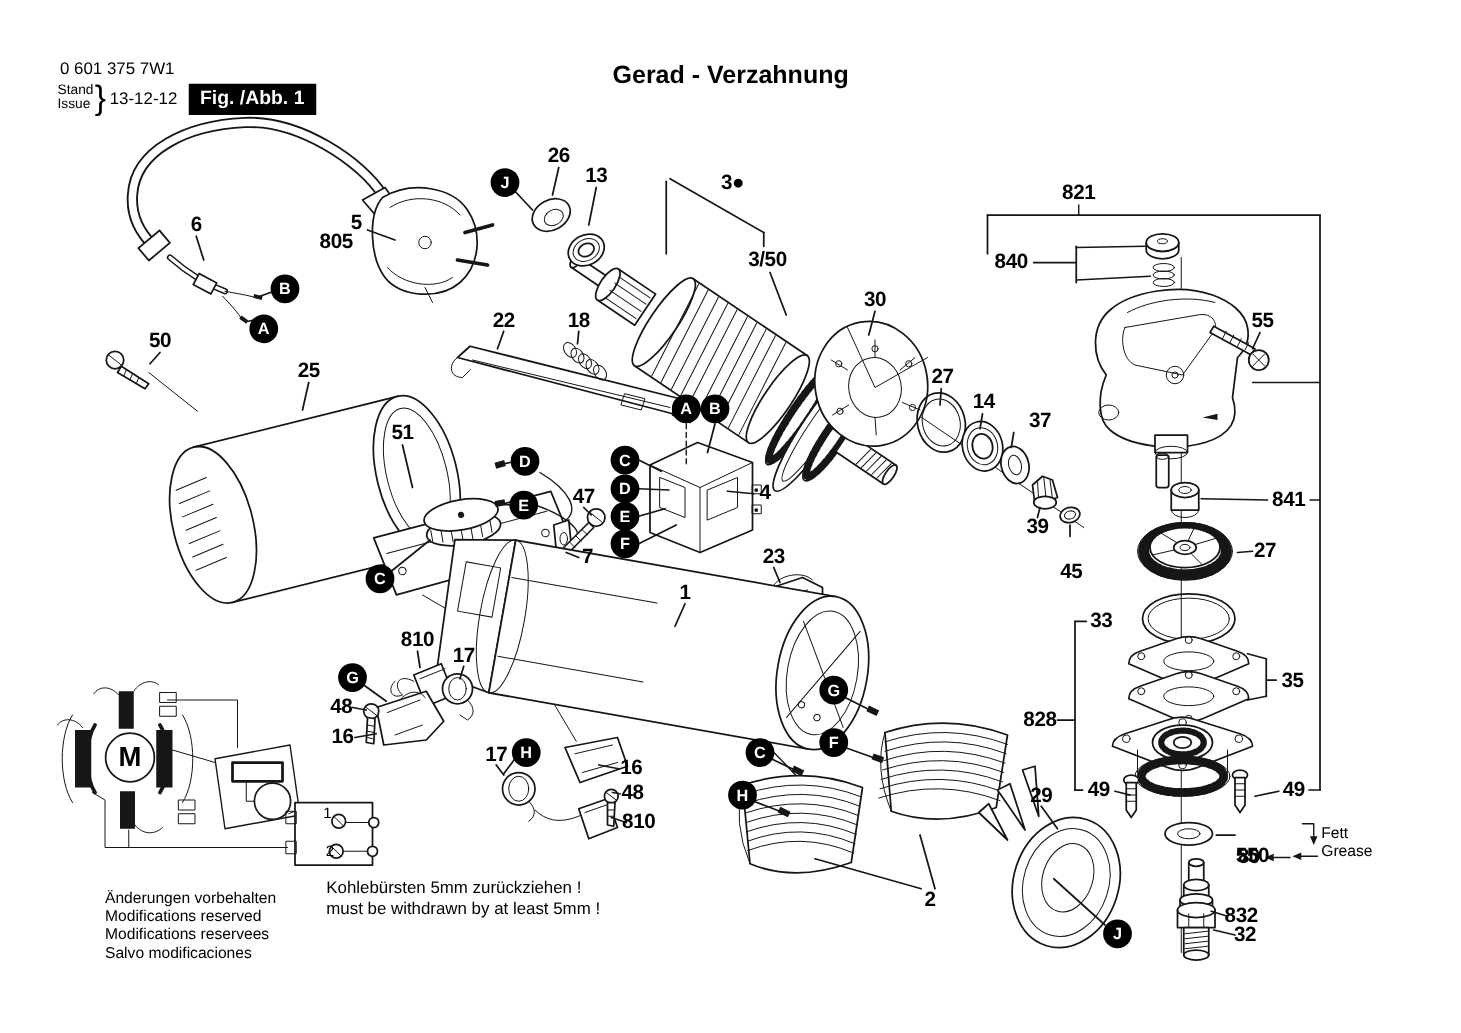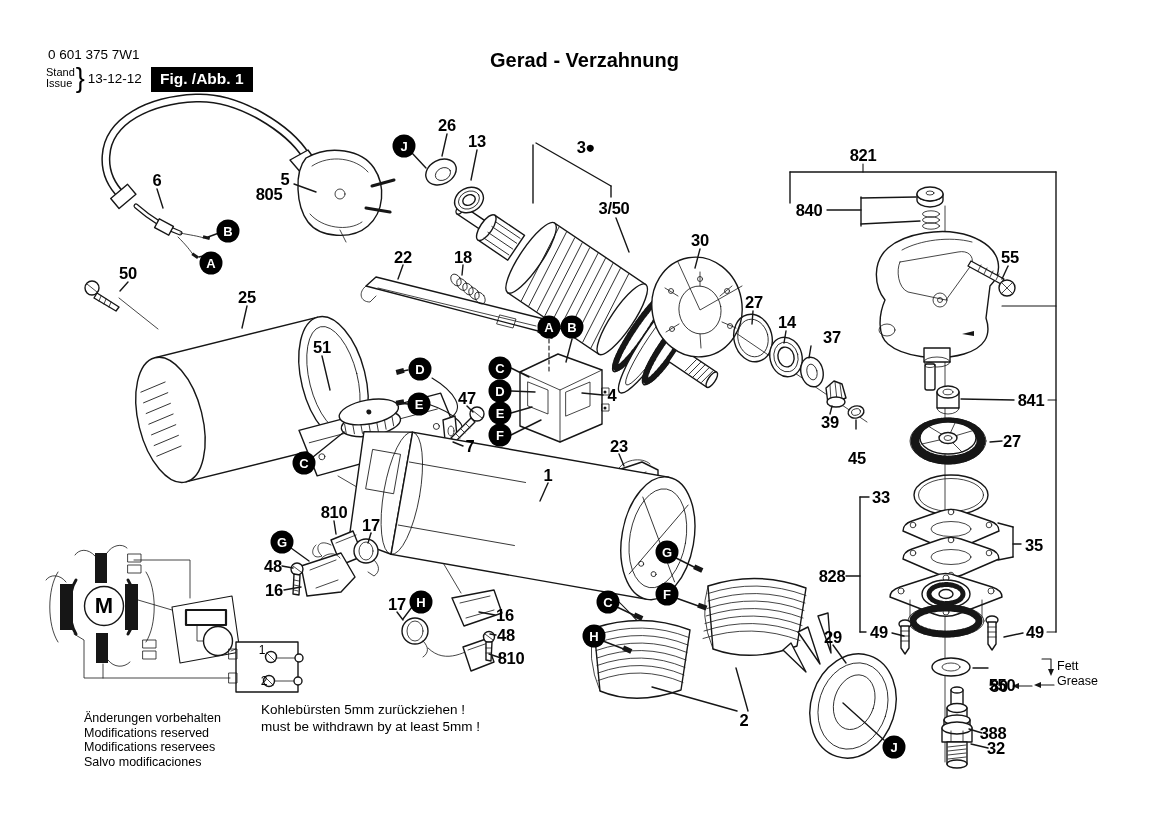--- a/index.html
+++ b/index.html
@@ -644,21 +644,21 @@
       <div class="lbl num" style="left: 1031px; top: 400px;">841</div>
       <div class="lbl num" style="left: 1012px; top: 441px;">27</div>
       <div class="lbl num" style="left: 881px; top: 497px;">33</div>
       <div class="lbl num" style="left: 1034px; top: 545px;">35</div>
       <div class="lbl num" style="left: 832px; top: 576px;">828</div>
       <div class="lbl num" style="left: 879px; top: 632px;">49</div>
       <div class="lbl num" style="left: 1035px; top: 632px;">49</div>
       <div class="lbl num" style="left: 833px; top: 637px;">29</div>
       <div class="lbl num" style="left: 999px; top: 668px; margin-top: 18px;">80</div>
       <div class="lbl num" style="left: 1002px; top: 685px;">550</div>
-      <div class="lbl num" style="left: 993px; top: 733px;">388</div>
+      <div class="lbl num" style="left: 993px; top: 733px;">832</div>
       <div class="lbl num" style="left: 996px; top: 748px;">32</div>
       <div class="lbl num" style="left: 744px; top: 720px;">2</div>
       <div class="lbl num" style="left: 334px; top: 512px;">810</div>
       <div class="lbl num" style="left: 371px; top: 525px;">17</div>
       <div class="lbl num" style="left: 273px; top: 566px;">48</div>
       <div class="lbl num" style="left: 274px; top: 590px;">16</div>
       <div class="lbl num" style="left: 397px; top: 604px;">17</div>
       <div class="lbl num" style="left: 505px; top: 615px;">16</div>
       <div class="lbl num" style="left: 506px; top: 635px;">48</div>
       <div class="lbl num" style="left: 511px; top: 658px;">810</div>

